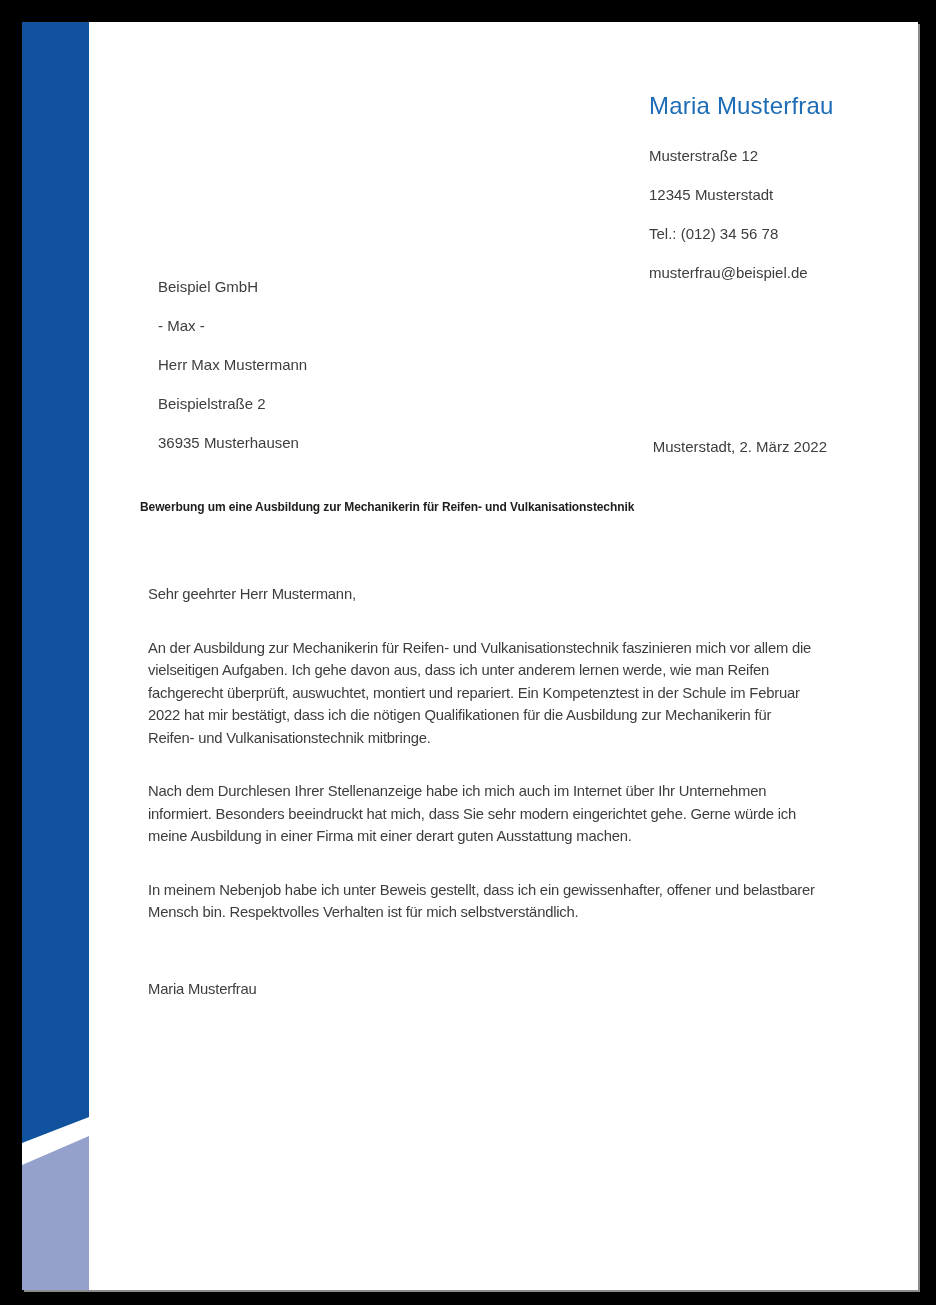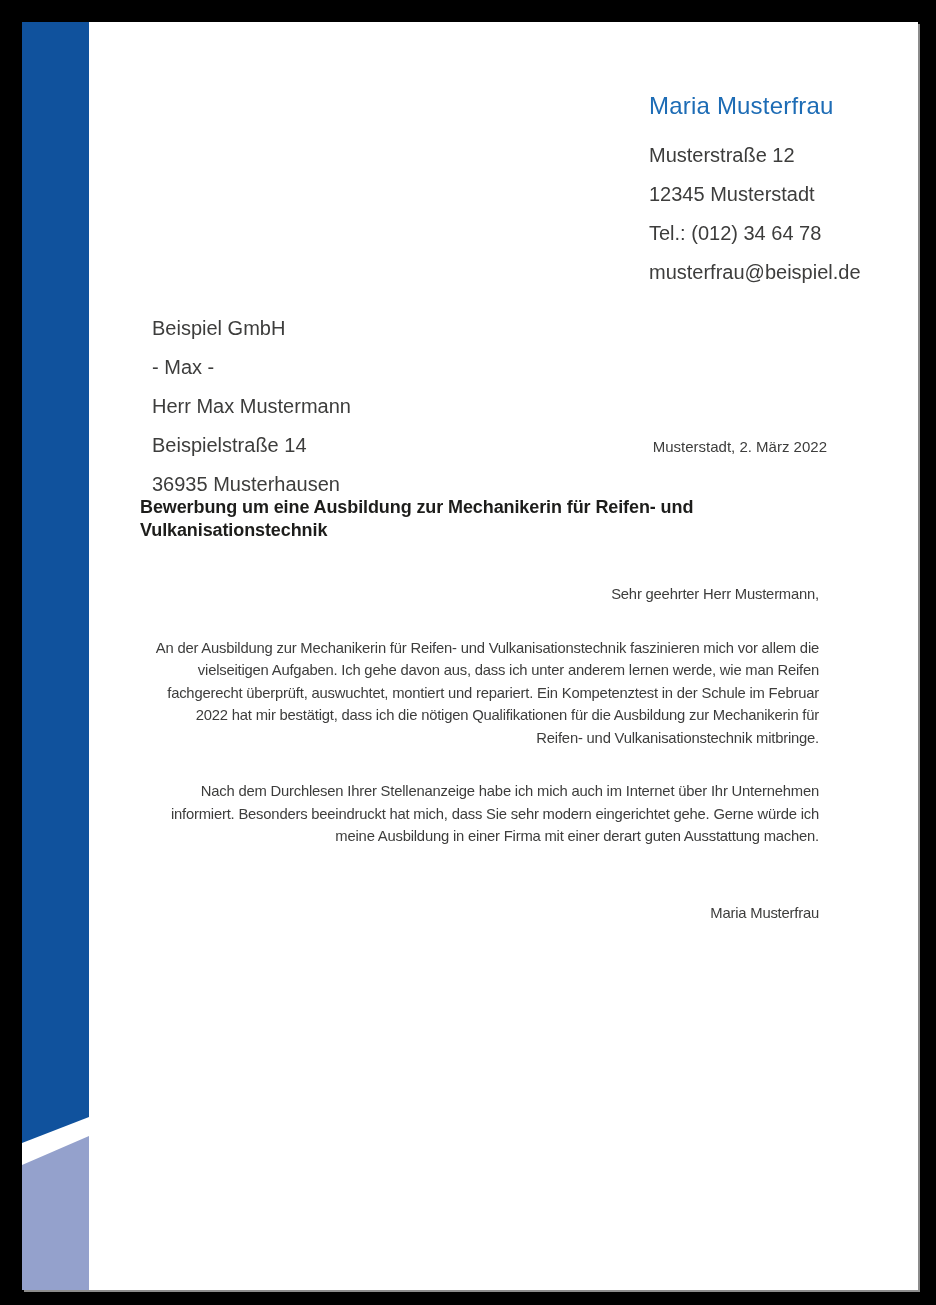--- a/index.html
+++ b/index.html
@@ -41,83 +41,83 @@
     position: absolute; left: 611px; top: 53px;
   }
   .sender-name {
     font-size: 24px; line-height: 30px;
     color: #1d6cb5;
     font-weight: 400;
     letter-spacing: 0.2px;
     margin-bottom: 7px;
   }
   .sender-line, .recipient-line {
-    font-size: 20px; line-height: 23px;
+    font-size: 15px; line-height: 23px;
     color: #3d3d3c;
   }
   .recipient {
-    position: absolute; left: 114px; top: 237px; margin-top: 42px;
+    position: absolute; left: 120px; top: 237px;
   }
   .date-line {
     position: absolute; right: 83px; top: 405px;
     font-size: 15px; line-height: 23px;
     color: #3d3d3c;
     text-align: center;
   }
   .subject {
     position: absolute; left: 110px; top: 466px;
     width: 712px;
-    font-size: 18px; line-height: 23px;
+    font-size: 12px; line-height: 23px;
     font-weight: 700;
     color: #1d1d1b;
     letter-spacing: -0.1px;
   }
   .body-text {
     position: absolute; left: 110px; top: 545px;
     width: 703px;
     font-size: 14.8px; line-height: 22.5px;
     letter-spacing: -0.2px;
     color: #3d3d3c;
-    text-align: right;
   }
   .body-text p { margin-bottom: 15px; }
   .signature { margin-top: 38px; }
 </style>
 </head>
 <body>
 
 <div class="frame">
   <div class="page">
 
     <div class="stripe">
       <div class="stripe-blue"></div>
       <div class="stripe-lavender"></div>
     </div>
 
     <div class="sender">
       <div class="sender-name">Maria Musterfrau</div>
       <div class="sender-line">Musterstraße 12</div>
       <div class="sender-line">12345 Musterstadt</div>
-      <div class="sender-line">Tel.: (012) 34 64 78</div>
+      <div class="sender-line">Tel.: (012) 34 56 78</div>
       <div class="sender-line">musterfrau@beispiel.de</div>
     </div>
 
     <div class="recipient">
       <div class="recipient-line">Beispiel GmbH</div>
       <div class="recipient-line">- Max -</div>
       <div class="recipient-line">Herr Max Mustermann</div>
-      <div class="recipient-line">Beispielstraße 14</div>
+      <div class="recipient-line">Beispielstraße 2</div>
       <div class="recipient-line">36935 Musterhausen</div>
     </div>
 
     <div class="date-line">Musterstadt, 2. März 2022</div>
 
     <div class="subject">Bewerbung um eine Ausbildung zur Mechanikerin für Reifen- und Vulkanisationstechnik</div>
 
     <div class="body-text">
       <p>Sehr geehrter Herr Mustermann,</p>
       <p>An der Ausbildung zur Mechanikerin für Reifen- und Vulkanisationstechnik faszinieren mich vor allem die vielseitigen Aufgaben. Ich gehe davon aus, dass ich unter anderem lernen werde, wie man Reifen fachgerecht überprüft, auswuchtet, montiert und repariert. Ein Kompetenztest in der Schule im Februar 2022 hat mir bestätigt, dass ich die nötigen Qualifikationen für die Ausbildung zur Mechanikerin für Reifen- und Vulkanisationstechnik mitbringe.</p>
       <p>Nach dem Durchlesen Ihrer Stellenanzeige habe ich mich auch im Internet über Ihr Unternehmen informiert. Besonders beeindruckt hat mich, dass Sie sehr modern eingerichtet gehe. Gerne würde ich meine Ausbildung in einer Firma mit einer derart guten Ausstattung machen.</p>
+      <p>In meinem Nebenjob habe ich unter Beweis gestellt, dass ich ein gewissenhafter, offener und belastbarer Mensch bin. Respektvolles Verhalten ist für mich selbstverständlich.</p>
       <p class="signature">Maria Musterfrau</p>
     </div>
 
   </div>
 </div>
 
 </body></html>

